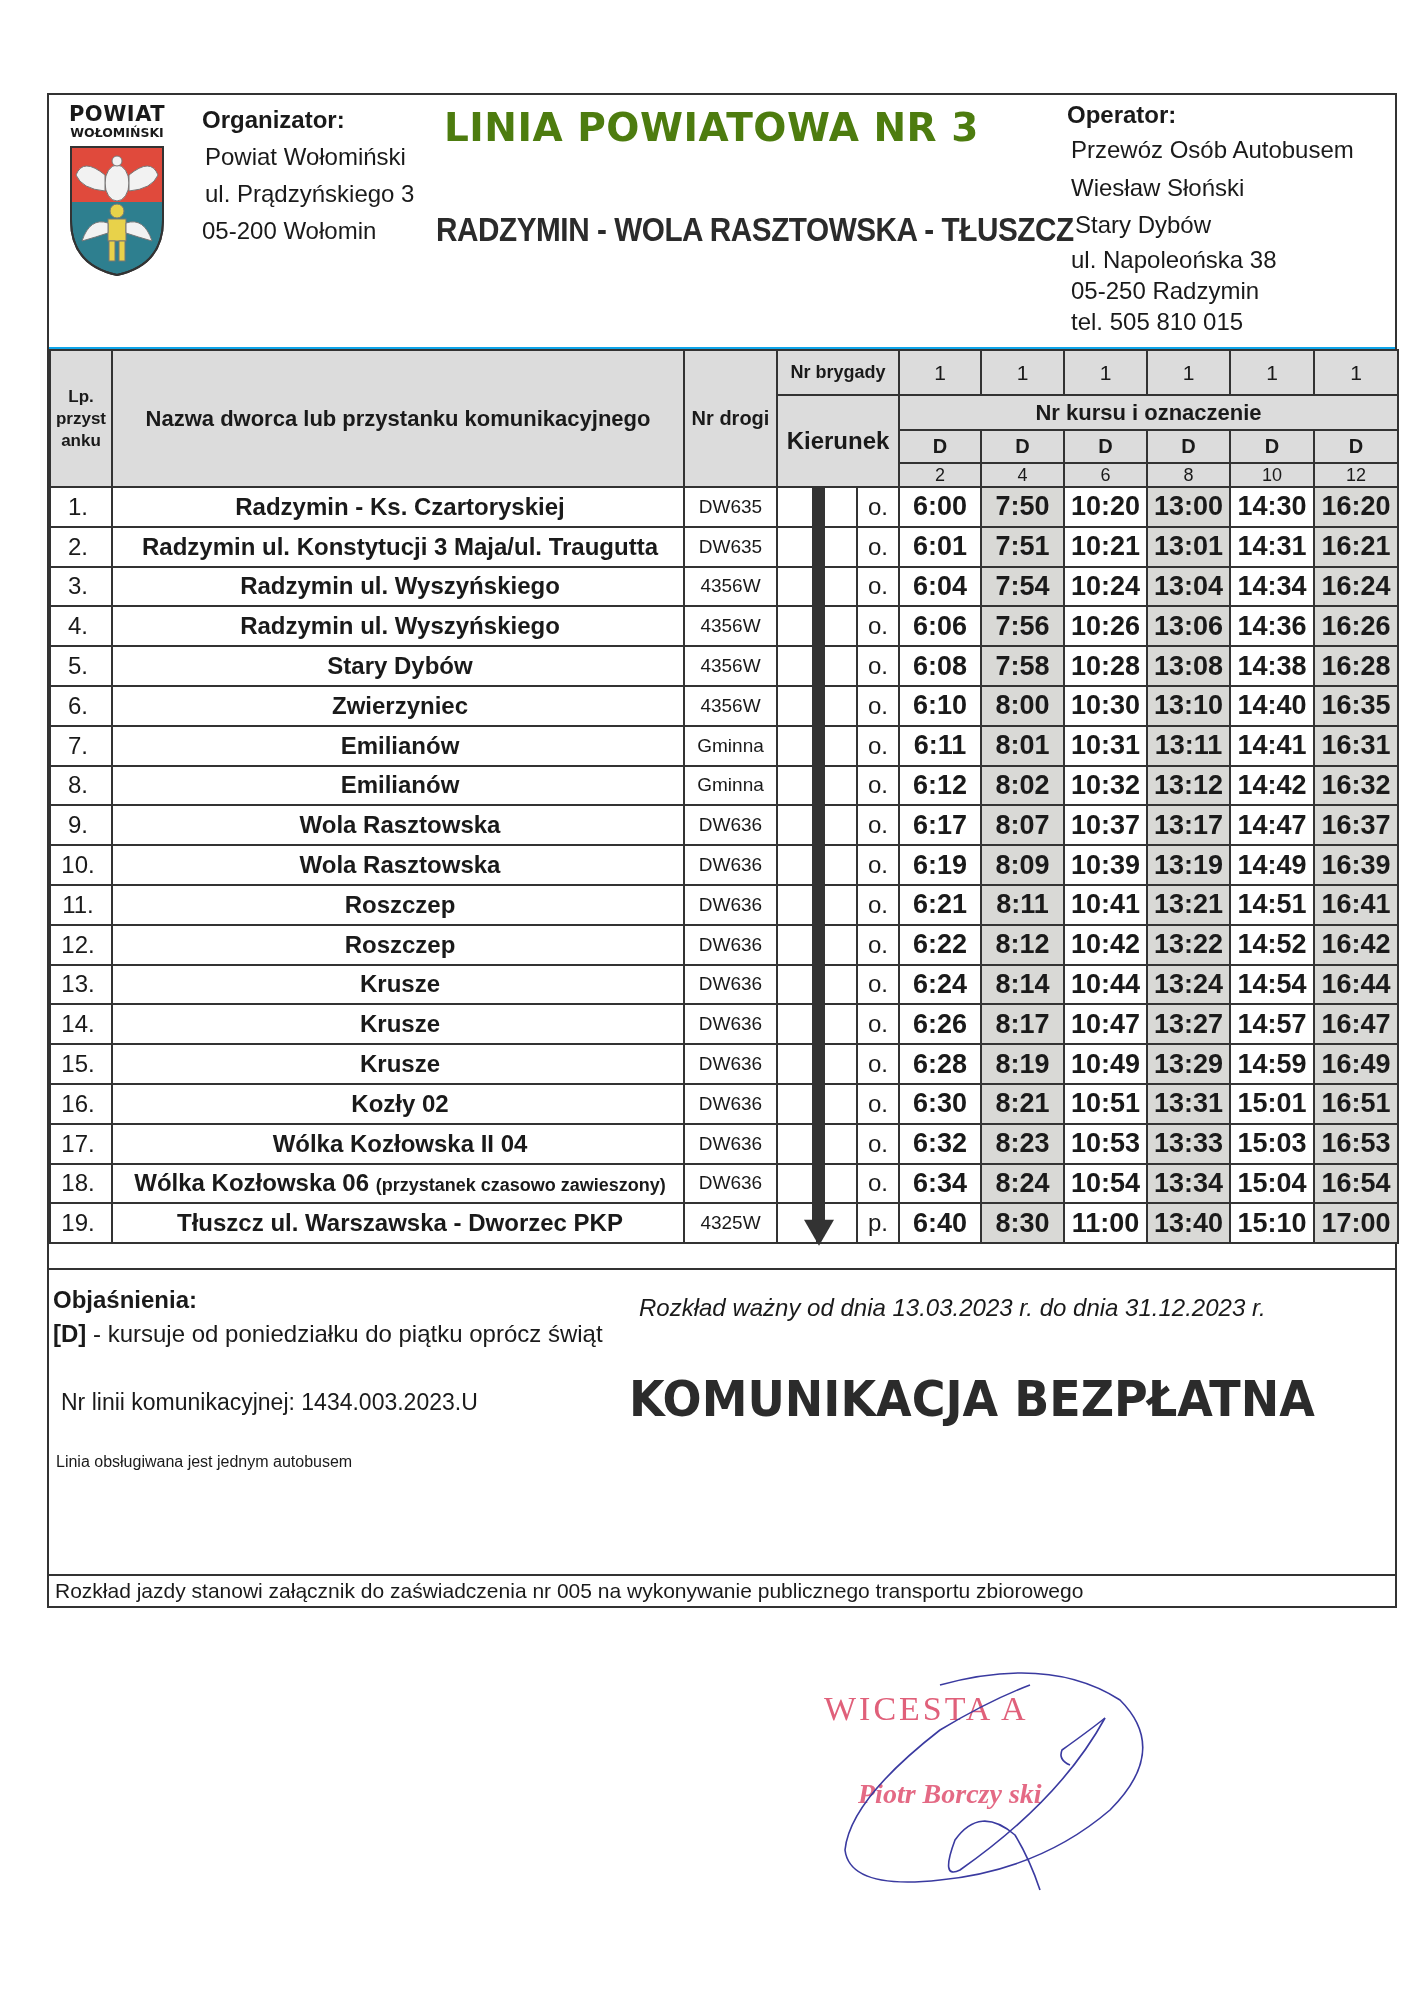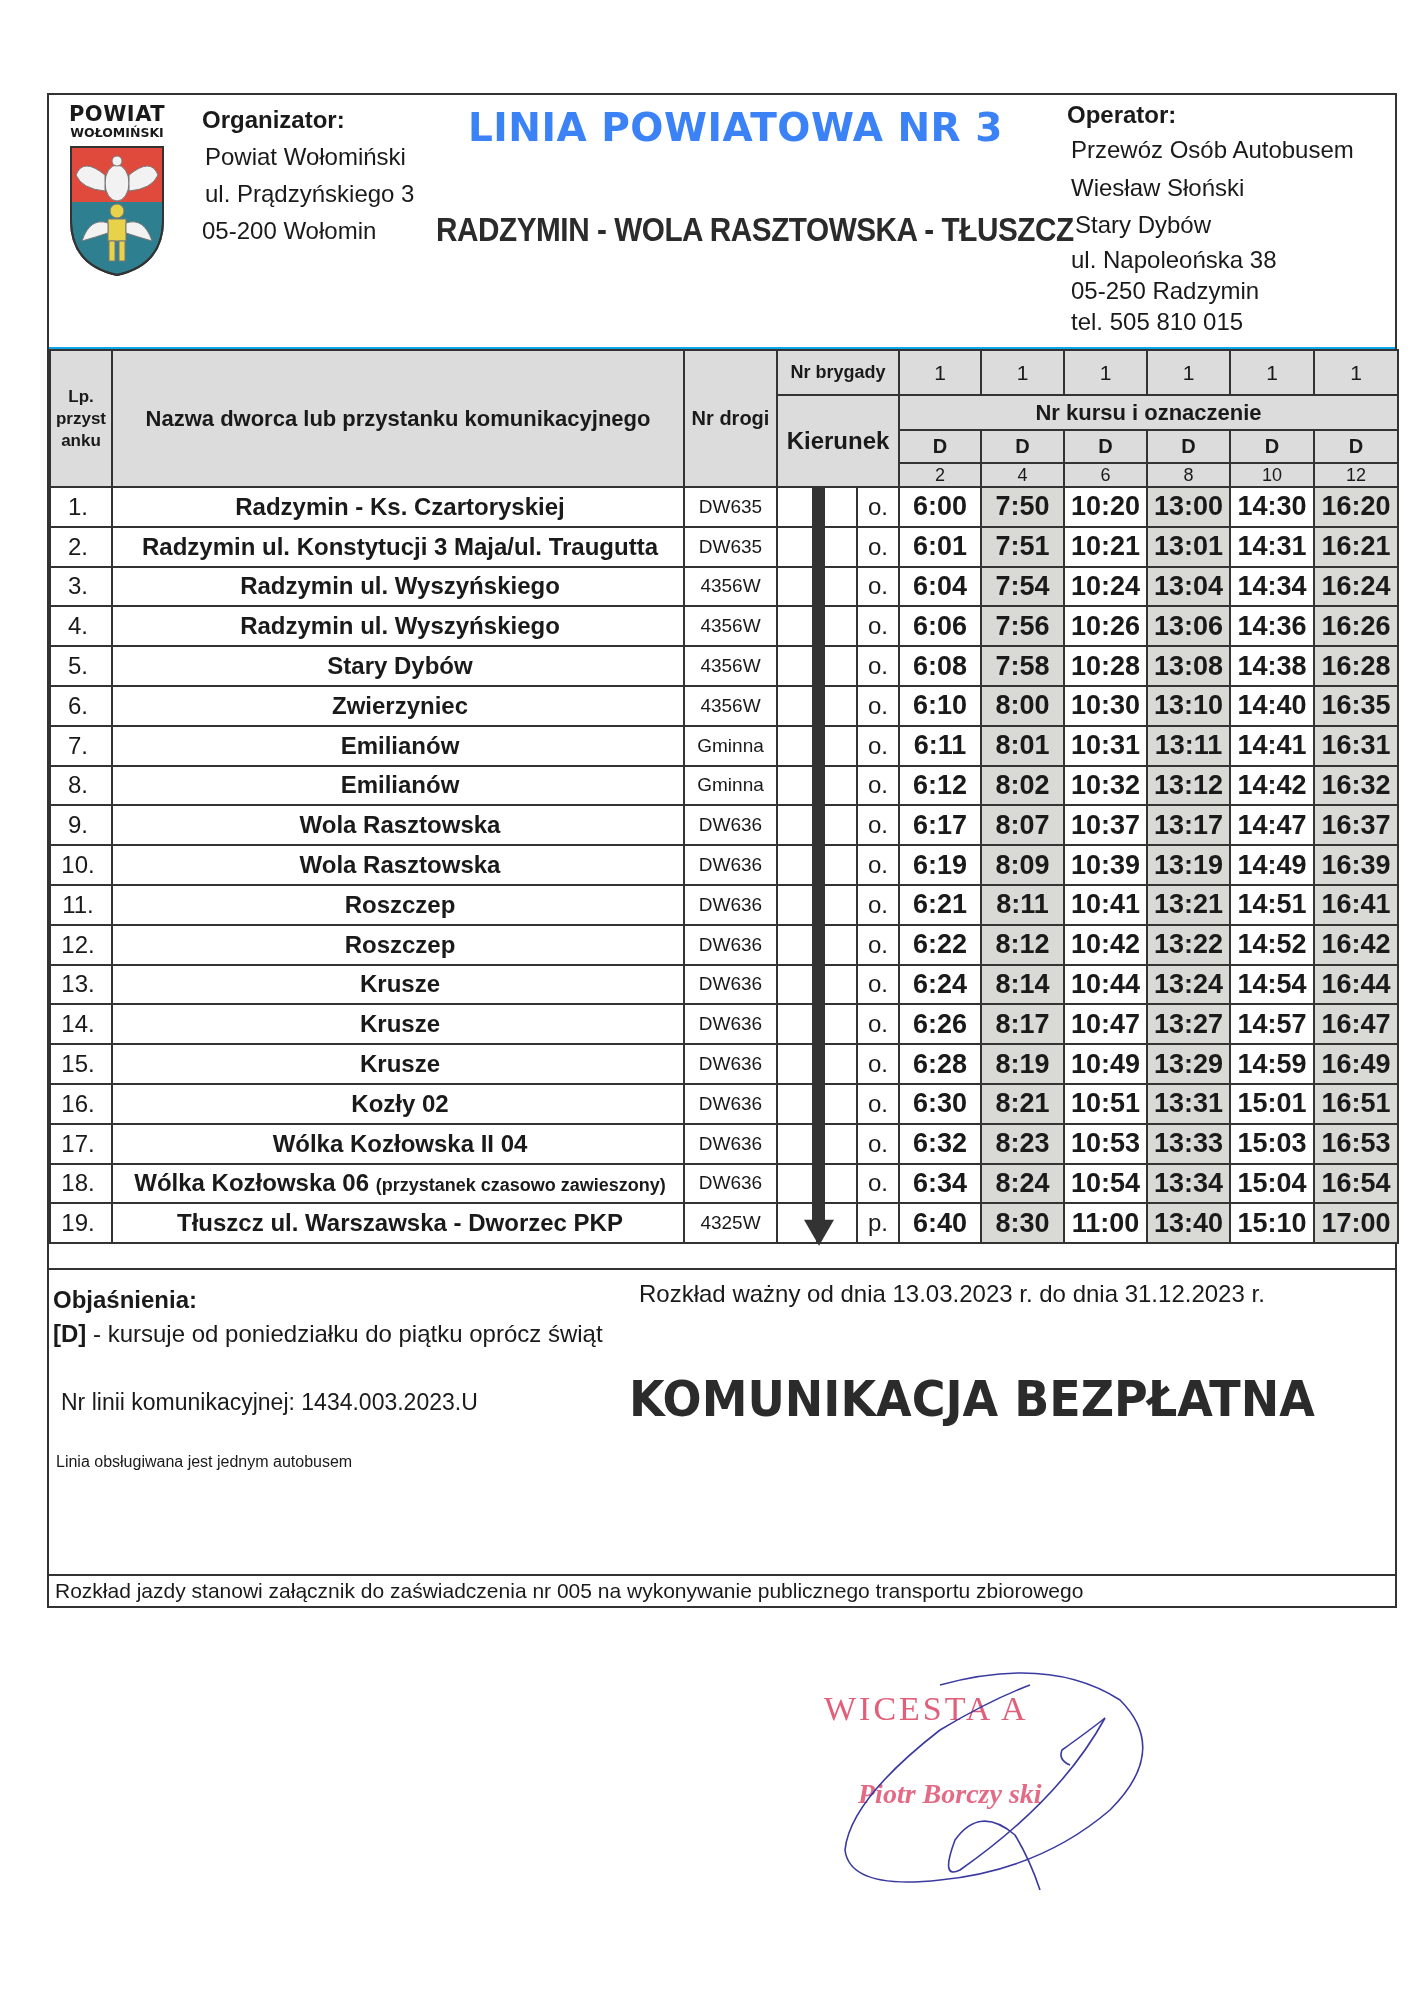--- a/index.html
+++ b/index.html
@@ -12,21 +12,21 @@
   .header { position: relative; height: 254px; border-bottom: 2px solid #0ea5e9; }
   .crest { position: absolute; left: 18px; top: 8px; width: 100px; text-align: center; }
   .crest .c1 { font-family: "DejaVu Sans", sans-serif; font-weight: bold; font-size: 21px; letter-spacing: 0.5px; line-height: 22px; }
   .crest .c2 { font-family: "DejaVu Sans", sans-serif; font-weight: bold; font-size: 12.5px; line-height: 16px; }
   .crest svg { display: block; margin: 4px auto 0; }
 
   .organizer { position: absolute; left: 153px; top: 6px; font-size: 24px; line-height: 37px; }
   .organizer .lbl { font-weight: bold; }
   .organizer .l { padding-left: 3px; }
 
-  .title-main { position: absolute; left: 395px; top: 10px; font-family: "DejaVu Sans", sans-serif; font-weight: bold; font-size: 39px; color: #3b82f6; letter-spacing: 0.5px; margin-left: 24px; }
+  .title-main { position: absolute; left: 395px; top: 10px; font-family: "DejaVu Sans", sans-serif; font-weight: bold; font-size: 39px; color: #4d7c0f; letter-spacing: 0.5px; }
   .title-route { position: absolute; left: 387px; top: 116px; font-family: "Liberation Sans", sans-serif; font-weight: bold; font-size: 33px; color: #2b2b2b; letter-spacing: -0.5px; transform: scaleX(0.9); transform-origin: left; }
 
   .operator { position: absolute; left: 1018px; top: 4px; font-size: 24px; line-height: 31px; }
   .operator .lbl { font-weight: bold; }
   .operator .l { padding-left: 4px; }
 
   
   table.tt { border-collapse: collapse; width: 100%; table-layout: fixed; }
   table.tt td, table.tt th { border: 2px solid #333; text-align: center; vertical-align: middle; }
   .hdr { background: #dcdcdc; font-weight: bold; }
@@ -48,21 +48,21 @@
   td.oz { font-size: 24px; }
   td.time { font-weight: bold; font-size: 27px; }
   td.shade { background: #d9d9d6; }
 
   
   .foot { position: relative; height: 306px; border-top: 2px solid #333; }
   .gap { height: 24px; }
   .expl-title { position: absolute; left: 4px; top: 16px; font-weight: bold; font-size: 24px; }
   .expl-d { position: absolute; left: 4px; top: 50px; font-size: 24px; }
   .expl-d b { font-weight: bold; }
-  .validity { position: absolute; left: 590px; top: 10px; font-size: 24px; }
+  .validity { position: absolute; left: 590px; top: 24px; font-size: 24px; font-style: italic; }
   .speed { position: absolute; left: 12px; top: 118px; font-size: 23px; line-height: 29px; }
   .linia1 { position: absolute; left: 7px; top: 183px; font-size: 16px; }
   .free { position: absolute; left: 580px; top: 100px; font-family: "DejaVu Sans", sans-serif; font-weight: bold; font-size: 50px; color: #2b2b2b; transform: scaleX(0.92); transform-origin: left; }
   .fund { position: absolute; left: 6px; top: 262px; font-size: 18px; }
   .annex { position: relative; border-top: 2px solid #333; height: 32px; font-size: 21px; padding-left: 6px; line-height: 30px; }
 
   .stamp { position: absolute; left: 790px; top: 1660px; width: 380px; height: 240px; }
   .stamp .t1 { position: absolute; left: 34px; top: 30px; font-family: "Liberation Serif", serif; font-size: 34px; color: #e0607a; letter-spacing: 3px; }
   .stamp .t2 { position: absolute; left: 68px; top: 118px; font-family: "Liberation Serif", serif; font-style: italic; font-weight: bold; font-size: 28px; color: #e46a85; }
   .stamp svg { position: absolute; left: 0; top: 0; }

